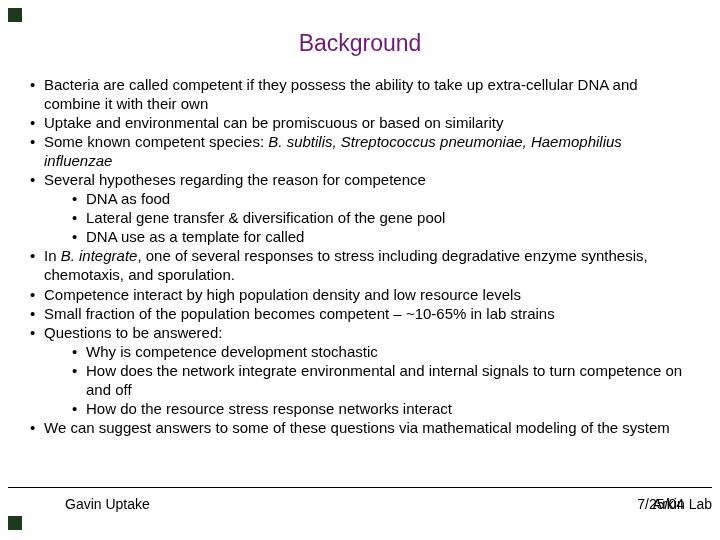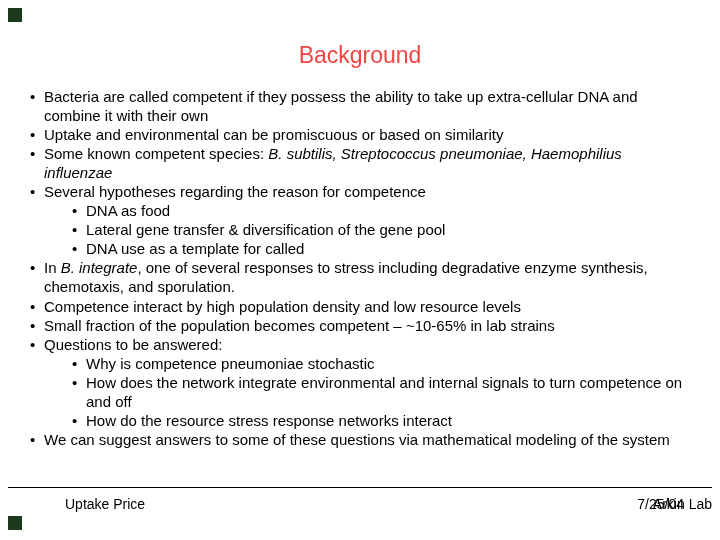--- a/index.html
+++ b/index.html
@@ -18,26 +18,26 @@
   }
   .corner-square {
     position: absolute;
     width: 14px;
     height: 14px;
     background: #1e3a1e;
   }
   .corner-square.top { left: 8px; top: 8px; }
   .corner-square.bottom { left: 8px; top: 516px; }
   .slide-title {
-    margin: 16px;
+    margin: 4px;
     padding-top: 26px;
     text-align: center;
     font-size: 23px;
     font-weight: normal;
-    color: #ef4444;
+    color: #701a75;
     font-family: "Liberation Sans", sans-serif;
   }
   .bullet-list {
     margin-top: 18px;
     padding-right: 26px;
     color: #000000;
     font-size: 15px;
     line-height: 1.27;
   }
   .bullet {
@@ -123,37 +123,37 @@
       <div class="bullet level1">
         <span class="marker">•</span>
         <span class="text"><span>Small fraction of the population becomes competent – ~10-65% in lab strains</span></span>
       </div>
       <div class="bullet level1">
         <span class="marker">•</span>
         <span class="text"><span>Questions to be answered:</span></span>
       </div>
       <div class="bullet level2">
         <span class="marker">•</span>
-        <span class="text"><span>Why is competence pneumoniae stochastic</span></span>
+        <span class="text"><span>Why is competence development stochastic</span></span>
       </div>
       <div class="bullet level2">
         <span class="marker">•</span>
         <span class="text"><span>How does the network integrate environmental and internal signals to turn competence on and off</span></span>
       </div>
       <div class="bullet level2">
         <span class="marker">•</span>
         <span class="text"><span>How do the resource stress response networks interact</span></span>
       </div>
       <div class="bullet level1">
         <span class="marker">•</span>
         <span class="text"><span>We can suggest answers to some of these questions via mathematical modeling of the system</span></span>
       </div>
     </div>
 
   <div class="footer-divider"></div>
 
   <div class="footer">
-    <span class="left">Uptake Price</span>
+    <span class="left">Gavin Uptake</span>
     <span class="center">Arkin Lab</span>
     <span class="right">7/25/04</span>
   </div>
 
 </div>
 
 </body></html>

